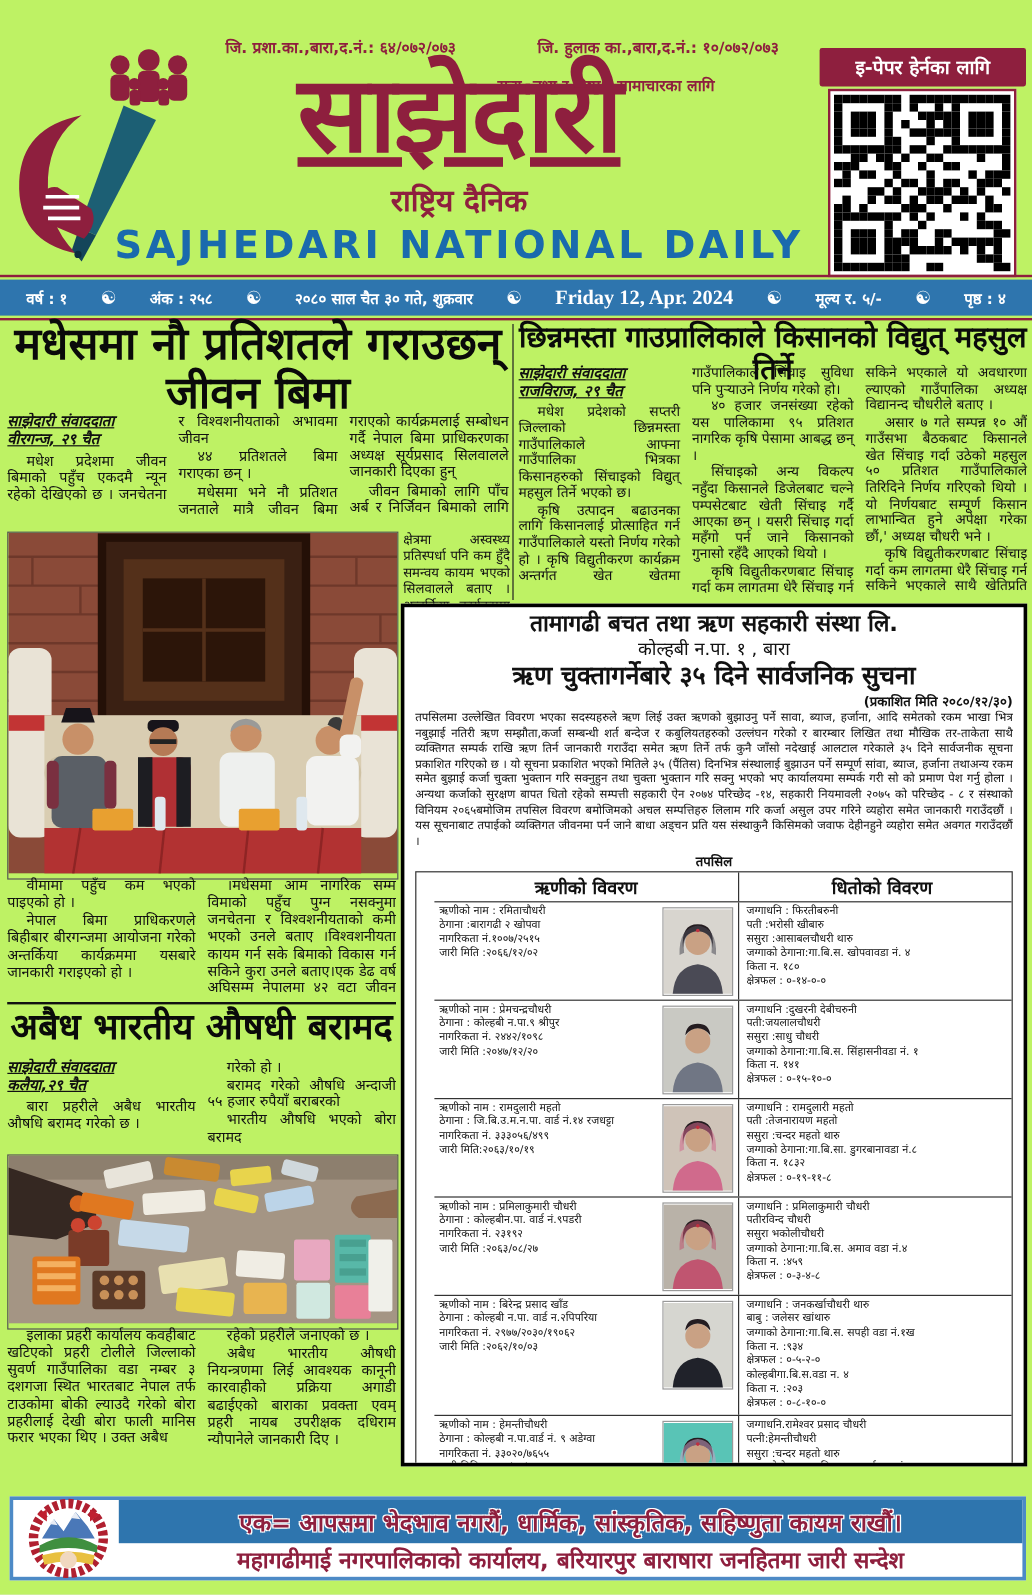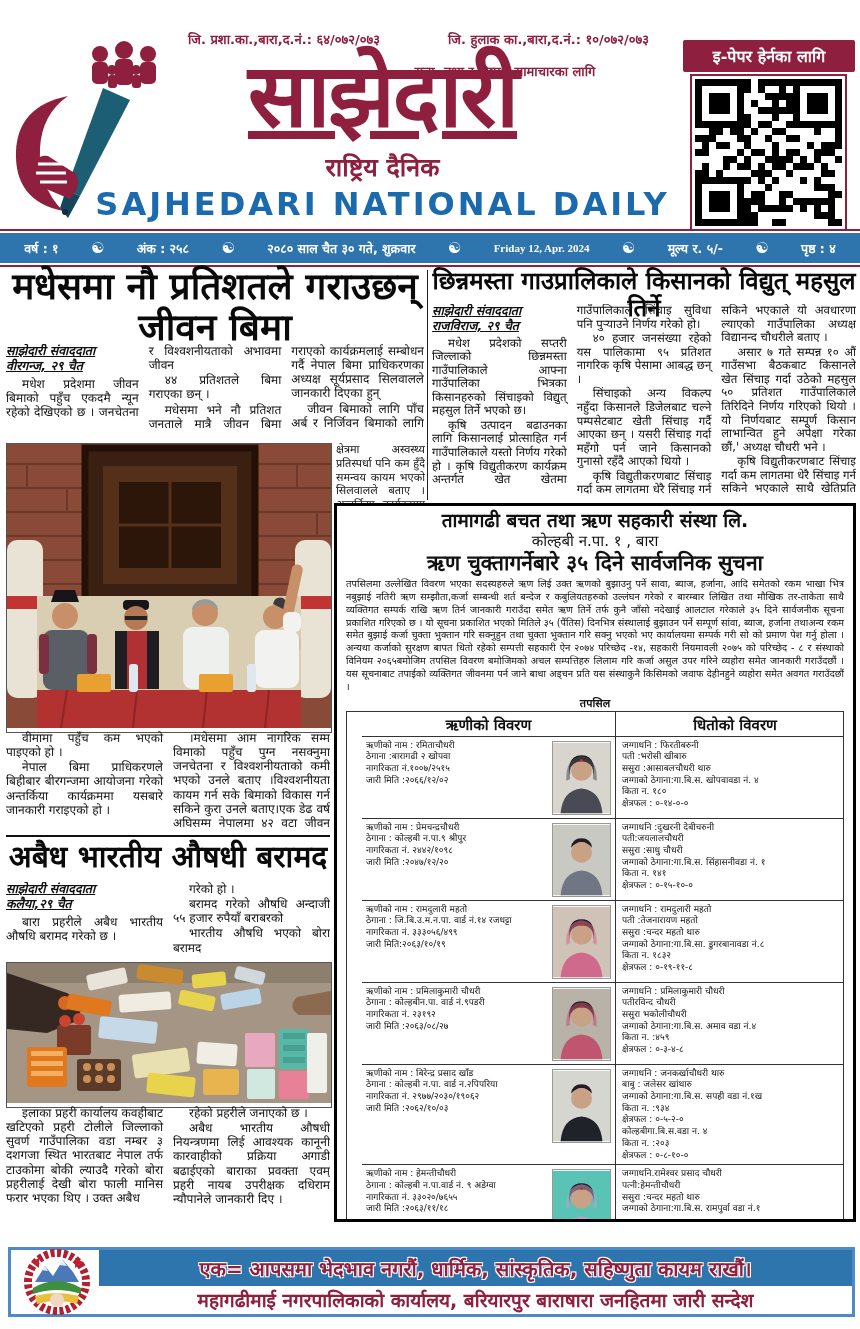--- a/index.html
+++ b/index.html
@@ -1,36 +1,36 @@
 <!DOCTYPE html>
 <html><head>
 <meta charset="utf-8">
 <style>
   html,body{margin:0;padding:0;background:#e8e8e8;}
-  #page{position:relative;width:860px;height:1329px;background:#ffffff;margin:0 auto;
+  #page{position:relative;width:860px;height:1329px;background:#bef264;margin:0 auto;
         font-family:"DejaVu Sans",sans-serif;color:#111;overflow:hidden;}
   .abs{position:absolute;}
   
   .reg{font-size:13px;font-weight:bold;color:var(--maroon);}
   #big-title{font-size:88px;font-weight:bold;color:var(--maroon);text-align:center;line-height:1;letter-spacing:-2px;}
   #tagline{font-size:13px;font-weight:bold;color:var(--maroon);text-align:center;}
   #subtitle-np{font-size:25px;font-weight:bold;color:var(--maroon);text-align:center;}
   #title-en{font-size:32px;font-weight:bold;color:var(--blue2,#1a6aad);text-align:center;letter-spacing:3px;}
   #epaper-label{background:var(--maroon);color:#fff;font-weight:bold;font-size:16px;text-align:center;
                 padding:5px 2px;border-radius:2px;}
   #qr-box{border:2px solid var(--maroon);background:#fff;padding:3px;}
   #qr-grid{display:grid;grid-template-columns:repeat(21,1fr);width:147px;height:147px;background:#fff;}
   #qr-grid div{width:7px;height:7px;}
   .qb{background:#000;}
   
   #datebar-wrap{left:0;top:229px;width:860px;}
   .rule{height:2px;background:var(--maroon);}
   #dateline-bar{background:var(--blue,#2e75ae);height:30px;margin:2px 0;display:flex;align-items:center;
                 justify-content:space-around;color:#fff;font-size:12.5px;font-weight:bold;padding:0 8px;}
-  #dateline-bar .en{font-family:"Liberation Serif",serif;font-size:11px;}
+  #dateline-bar .en{font-family:"Liberation Serif",serif;font-size:17px;}
   #dateline-bar .yy{font-size:15px;color:#fff;}
   
   .headline{font-weight:bold;text-align:center;line-height:1.12;color:#0a0a0a;}
   .byline{font-weight:bold;font-style:italic;text-decoration:underline;font-size:12.5px;margin-bottom:3px;}
   .body-cols{font-size:12px;line-height:1.18;text-align:justify;overflow:hidden;}
   .body-cols p{margin:0 0 1px 0;text-indent:16px;}
   .cols3{column-count:3;column-gap:10px;}
   .cols2{column-count:2;column-gap:10px;}
   .sidecol{font-size:11px;line-height:1.25;text-align:justify;overflow:hidden;}
   .vrule{width:1px;background:#222;}
@@ -744,20 +744,21 @@
       <p>सिंचाइको अन्य विकल्प नहुँदा किसानले डिजेलबाट चल्ने पम्पसेटबाट खेती सिंचाइ गर्दै आएका छन् । यसरी सिंचाइ गर्दा महँगो पर्न जाने किसानको गुनासो रहँदै आएको थियो ।</p>
       <p>कृषि विद्युतीकरणबाट सिंचाइ गर्दा कम लागतमा धेरै सिंचाइ गर्न सकिने भएकाले यो अवधारणा ल्याएको गाउँपालिका अध्यक्ष विद्यानन्द चौधरीले बताए ।</p>
       <p>असार ७ गते सम्पन्न १० औं गाउँसभा बैठकबाट किसानले खेत सिंचाइ गर्दा उठेको महसुल ५० प्रतिशत गाउँपालिकाले तिरिदिने निर्णय गरिएको थियो । यो निर्णयबाट सम्पूर्ण किसान लाभान्वित हुने अपेक्षा गरेका छौं,' अध्यक्ष चौधरी भने ।</p>
       <p>कृषि विद्युतीकरणबाट सिंचाइ गर्दा कम लागतमा धेरै सिंचाइ गर्न सकिने भएकाले साथै खेतिप्रति किसानको आकर्षणसमेत बढ्ने उनले विश्वास व्यक्त गरे ।</p>
     </div>
 
   <div class="abs" id="notice">
     <div class="t1">तामागढी बचत तथा ऋण सहकारी संस्था लि.</div>
     <div class="t2">कोल्हबी न.पा. १ , बारा</div>
     <div class="t3">ऋण चुक्तागर्नेबारे ३५ दिने सार्वजनिक सुचना</div>
+    <div class="pub">(प्रकाशित मिति २०८०/१२/३०)</div>
     <div class="nbody">तपसिलमा उल्लेखित विवरण भएका सदस्यहरुले ऋण लिई उक्त ऋणको बुझाउनु पर्ने सावा, ब्याज, हर्जाना, आदि समेतको रकम भाखा भित्र नबुझाई नतिरी ऋण सम्झौता,कर्जा सम्बन्धी शर्त बन्देज र कबुलियतहरुको उल्लंघन गरेको र बारम्बार लिखित तथा मौखिक तर-ताकेता साथै व्यक्तिगत सम्पर्क राखि ऋण तिर्न जानकारी गराउँदा समेत ऋण तिर्ने तर्फ कुनै जाँसो नदेखाई आलटाल गरेकाले ३५ दिने सार्वजनीक सूचना प्रकाशित गरिएको छ । यो सूचना प्रकाशित भएको मितिले ३५ (पैंतिस) दिनभित्र संस्थालाई बुझाउन पर्ने सम्पूर्ण सांवा, ब्याज, हर्जाना तथाअन्य रकम समेत बुझाई कर्जा चुक्ता भुक्तान गरि सक्नुहुन तथा चुक्ता भुक्तान गरि सक्नु भएको भए कार्यालयमा सम्पर्क गरी सो को प्रमाण पेश गर्नु होला । अन्यथा कर्जाको सुरक्षण बापत धितो रहेको सम्पत्ती सहकारी ऐन २०७४ परिच्छेद -१४, सहकारी नियमावली २०७५ को परिच्छेद - ८ र संस्थाको विनियम २०६५बमोजिम तपसिल विवरण बमोजिमको अचल सम्पत्तिहरु लिलाम गरि कर्जा असुल उपर गरिने व्यहोरा समेत जानकारी गराउँदछौं । यस सूचनाबाट तपाईको व्यक्तिगत जीवनमा पर्न जाने बाधा अड्चन प्रति यस संस्थाकुनै किसिमको जवाफ देहीनहुने व्यहोरा समेत अवगत गराउँदछौं ।</div>
     <div class="tapasil">तपसिल</div>
     <div id="ntable">
       <div class="nhead">
         <div>ऋणीको विवरण</div>
         <div>धितोको विवरण</div>
       </div>
       <div>
           <div class="nrow">
             <div class="ncell">

